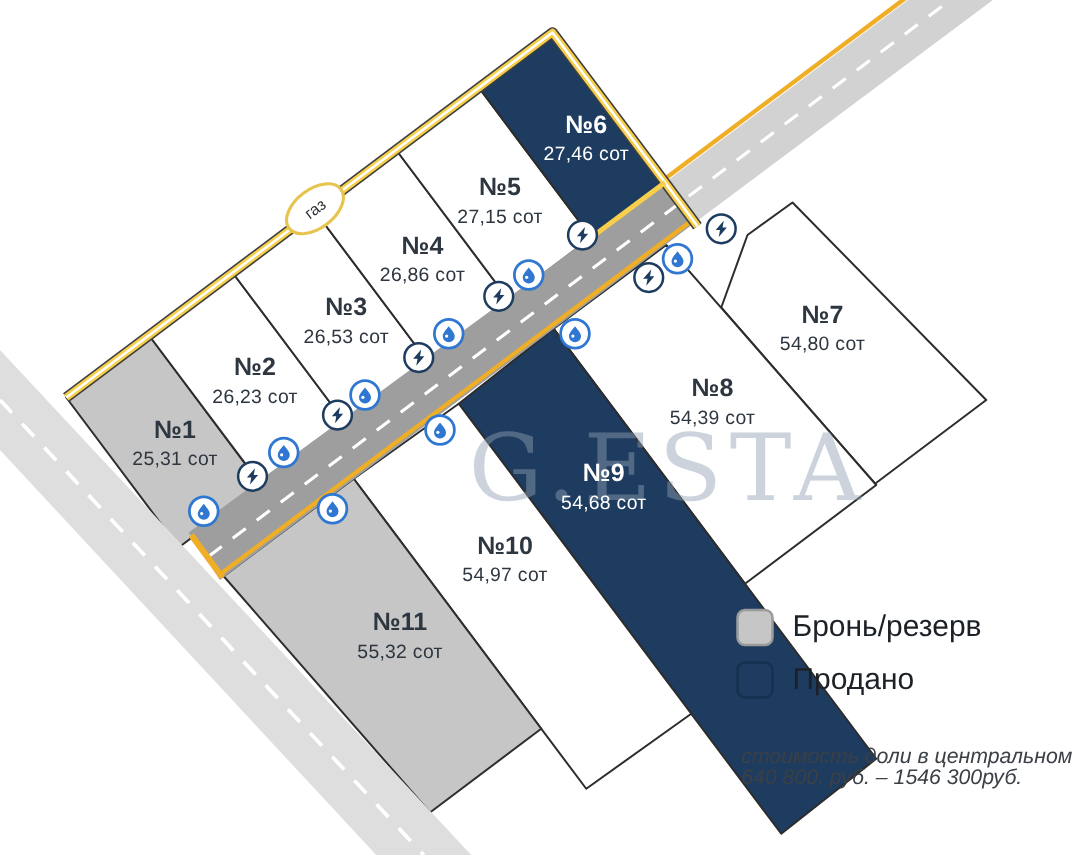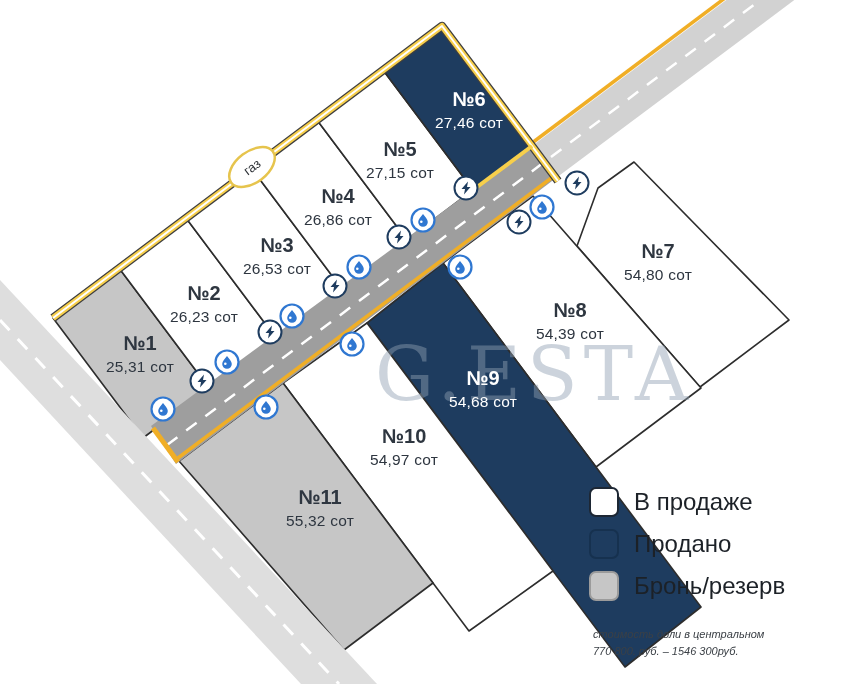--- a/index.html
+++ b/index.html
@@ -11,21 +11,21 @@
   .parea{font:400 15.5px "Liberation Sans",sans-serif;text-anchor:middle;letter-spacing:.2px;}
   .wmark{font-family:"DejaVu Serif",serif;font-size:74px;letter-spacing:6px;opacity:.45;}
   .gastext{font:400 13px "Liberation Sans",sans-serif;text-anchor:middle;fill:#2f3338;}
   .legend{position:absolute;left:589px;top:487px;}
   .legend-row{display:flex;align-items:center;margin-bottom:12px;height:30px;}
   .swatch{width:30px;height:30px;border-radius:7px;box-sizing:border-box;flex:0 0 30px;}
   .sw-available{border:2.5px solid #1d2734;}
   .sw-reserved{border:2px solid #9b9b9b;}
   .sw-sold{border:2px solid #16314f;}
   .legend-label{margin-left:15px;font-size:24px;color:#1c2127;white-space:nowrap;}
-  .note{position:absolute;left:593px;top:626px;font-style:italic;font-size:11px;
+  .note{position:absolute;left:593px;top:596px;font-style:italic;font-size:17px;
         line-height:17px;color:#3b4046;}
   .note span{display:block;}
 </style>
 </head>
 <body>
 
 <div class="screen">
 
 <svg width="864" height="684" viewBox="0 0 864 684">
   <defs>
@@ -114,31 +114,27 @@
   <text class="pnum" x="483" y="385" fill="#ffffff">№9</text>
   <text class="parea" x="483" y="407" fill="#ffffff">54,68 сот</text>
   <text class="pnum" x="404" y="443" fill="#2e3640">№10</text>
   <text class="parea" x="404" y="465" fill="#2e3640">54,97 сот</text>
   <text class="pnum" x="320" y="504" fill="#2e3640">№11</text>
   <text class="parea" x="320" y="526" fill="#2e3640">55,32 сот</text>
 </svg>
 
 <div class="legend">
   <div class="legend-row">
-    <div class="swatch sw-available" style="background: rgb(255, 255, 255);"></div>
-    <span class="legend-label">В продаже</span>
+    <div class="swatch sw-reserved" style="background: rgb(198, 198, 198);"></div>
+    <span class="legend-label">Бронь/резерв</span>
   </div>
   <div class="legend-row">
     <div class="swatch sw-sold" style="background: rgb(30, 60, 95);"></div>
     <span class="legend-label">Продано</span>
   </div>
-  <div class="legend-row">
-    <div class="swatch sw-reserved" style="background: rgb(198, 198, 198);"></div>
-    <span class="legend-label">Бронь/резерв</span>
-  </div>
 </div>
 
 <div class="note">
   <span>стоимость доли в центральном</span>
-  <span>770 800. руб. – 1546 300руб.</span>
+  <span>640 800. руб. – 1546 300руб.</span>
 </div>
 
 </div>
 
 </body></html>

